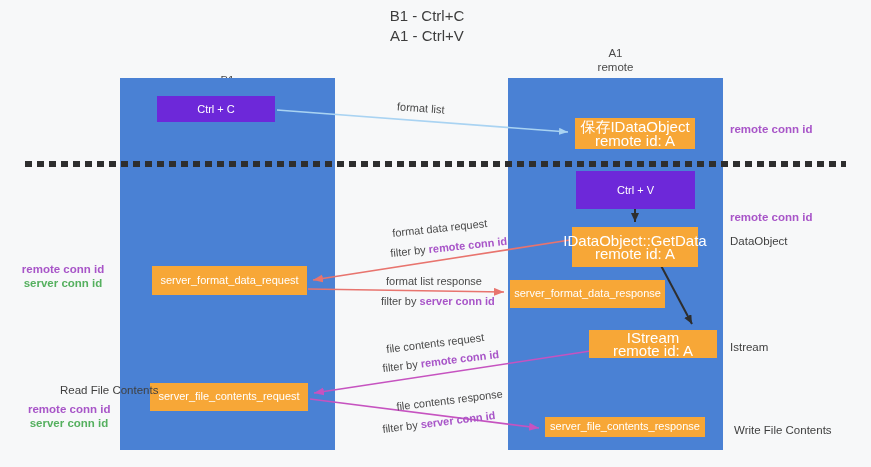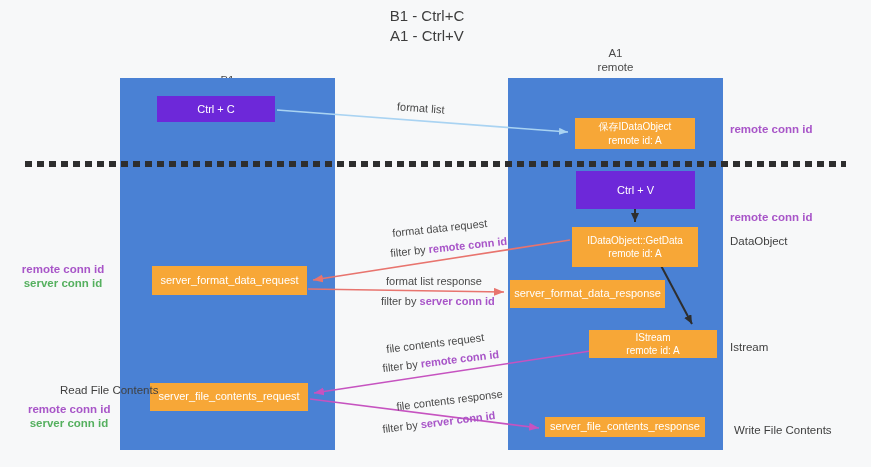--- a/index.html
+++ b/index.html
@@ -9,21 +9,21 @@
          font-size:15px;line-height:20px;color:#3d3d3d;}
   .colhead{position:absolute;width:215px;text-align:center;font-size:11.5px;
            line-height:14px;color:#4a4a4a;top:46px;}
   .col{position:absolute;top:78px;width:215px;height:372px;background:#4a81d4;}
   .dashline{position:absolute;left:25px;top:161px;width:821px;height:6px;
             background:repeating-linear-gradient(90deg,#2e2e2e 0 7px,transparent 7px 12px);}
   .arrows{position:absolute;left:0;top:0;pointer-events:none;}
   .node{position:absolute;display:flex;flex-direction:column;justify-content:center;
         align-items:center;color:#ffffff;text-align:center;}
   .green{background:#6d28d9;font-size:11px;}
-  .orange{background:#f7a737;font-size:10px;line-height:13.5px;}
+  .orange{background:#f7a737;font-size:15px;line-height:13.5px;}
   .single{font-size:11px;}
   .lbl{position:absolute;white-space:nowrap;font-size:11px;color:#4a4a4a;}
   .purple{color:#a855c8;font-weight:bold;}
   .greentxt{color:#55b05f;font-weight:bold;}
   .dark{color:#3f3f3f;}
   .sidebig{font-size:11.5px;}
   .leftblock{position:absolute;text-align:center;font-size:11.5px;line-height:14px;white-space:nowrap;}
 </style>
 </head>
 <body>

